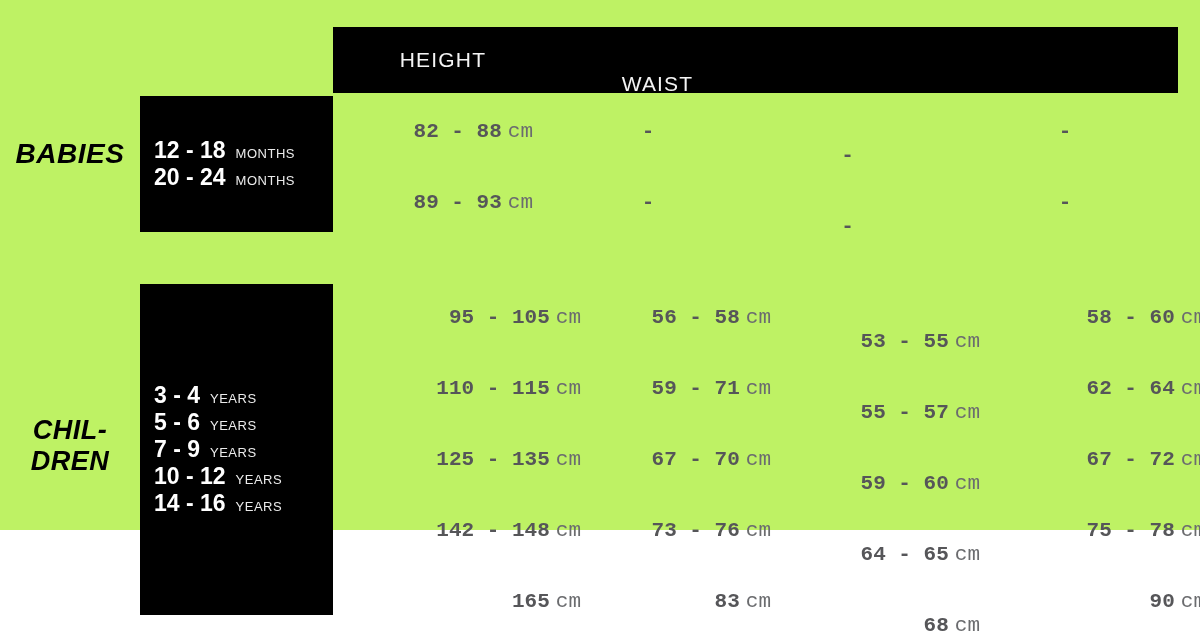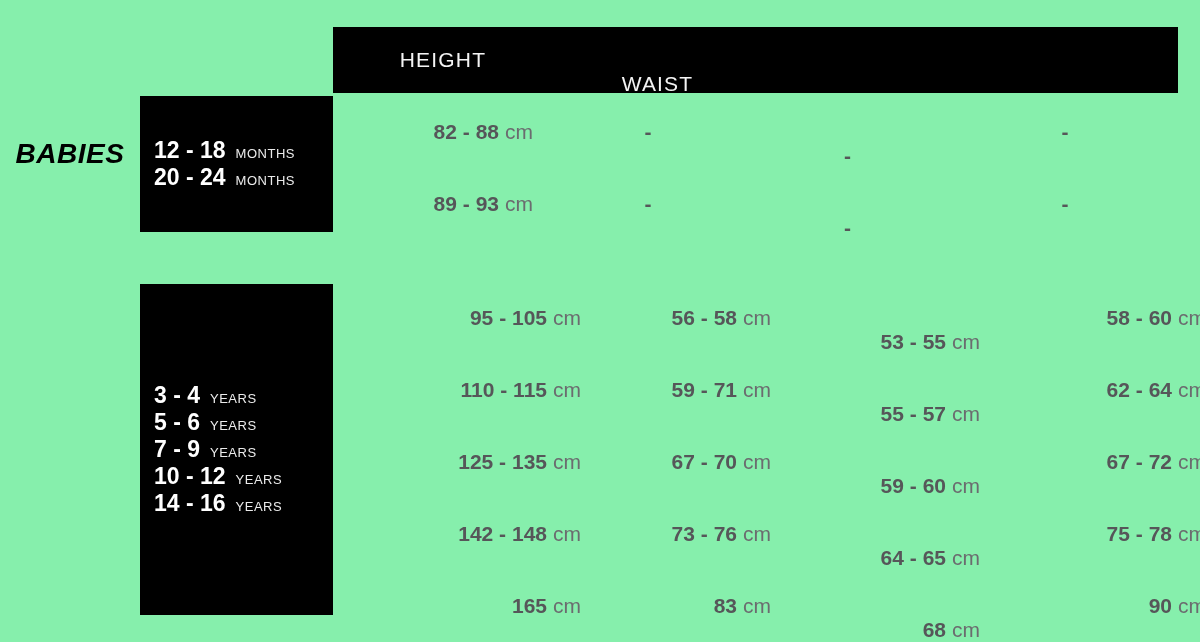--- a/index.html
+++ b/index.html
@@ -1,17 +1,17 @@
 <!DOCTYPE html>
 <html style="--header-bg: #000000; --box-bg: #000000; --header-text: #f4f4f4; --label-text: #000000; --size-text: #ffffff; --size-unit-text: #ebebeb; --value-text: #565659; --unit-text: #6b6c6f;"><head>
 <meta charset="utf-8">
 <style>
   html,body{margin:0;padding:0;background:#ffffff;}
   body{width:1200px;height:642px;overflow:hidden;}
-  .stage{position:relative;width:1200px;height:642px;background:#86efac;
+  .stage{position:relative;width:1200px;height:530px;background:#bef264;
          font-family:"Liberation Sans","DejaVu Sans",sans-serif;}
 
   
   .header-bar{position:absolute;left:333px;top:27px;width:845px;height:66px;
               background:var(--header-bg,#000);display:flex;align-items:stretch;}
   .hcell{display:flex;align-items:center;justify-content:center;
          color:var(--header-text,#f4f4f4);font-size:21px;letter-spacing:1.2px;}
 
   
   .c-height{width:220px;}
@@ -36,21 +36,21 @@
   .children-box{top:284px;height:331px;}
   .size-row{display:flex;align-items:baseline;padding-left:14px;}
   .size-num{color:var(--size-text,#fff);font-weight:bold;font-size:23px;}
   .size-unit{color:var(--size-unit-text,#ebebeb);font-size:13px;margin-left:10px;
              letter-spacing:.5px;}
 
   
   .rows{position:absolute;left:333px;width:845px;display:flex;flex-direction:column;}
   .babies-rows{top:96px;height:136px;}
   .children-rows{top:282px;height:331px;padding-left:48px;}
-  .row{flex:1;display:flex;}
+  .row{flex:1;display:flex;font-family:Liberation Mono, monospace;}
   .cell{display:flex;align-items:center;justify-content:flex-end;
         padding-right:20px;box-sizing:border-box;font-size:21px;}
   .cell.dash{justify-content:center;padding-right:0;}
   .val{font-weight:bold;color:var(--value-text,#565659);white-space:pre;}
   .unit{color:var(--unit-text,#6b6c6f);margin-left:6px;}
   .unit:empty{display:none;}
 </style>
 </head>
 <body>
 
@@ -100,20 +100,24 @@
       </div>
       <div class="cell c-waist dash">
         <span class="val">-</span>
       </div>
       <div class="cell c-hips dash">
         <span class="val">-</span>
       </div>
     </div>
   </div>
 
+  <div class="section-label children-label">
+    <div>CHIL-</div>
+    <div>DREN</div>
+  </div>
 
   <div class="size-box children-box">
     <div class="size-row">
       <span class="size-num">3 - 4</span>
       <span class="size-unit">YEARS</span>
     </div>
     <div class="size-row">
       <span class="size-num">5 - 6</span>
       <span class="size-unit">YEARS</span>
     </div>

